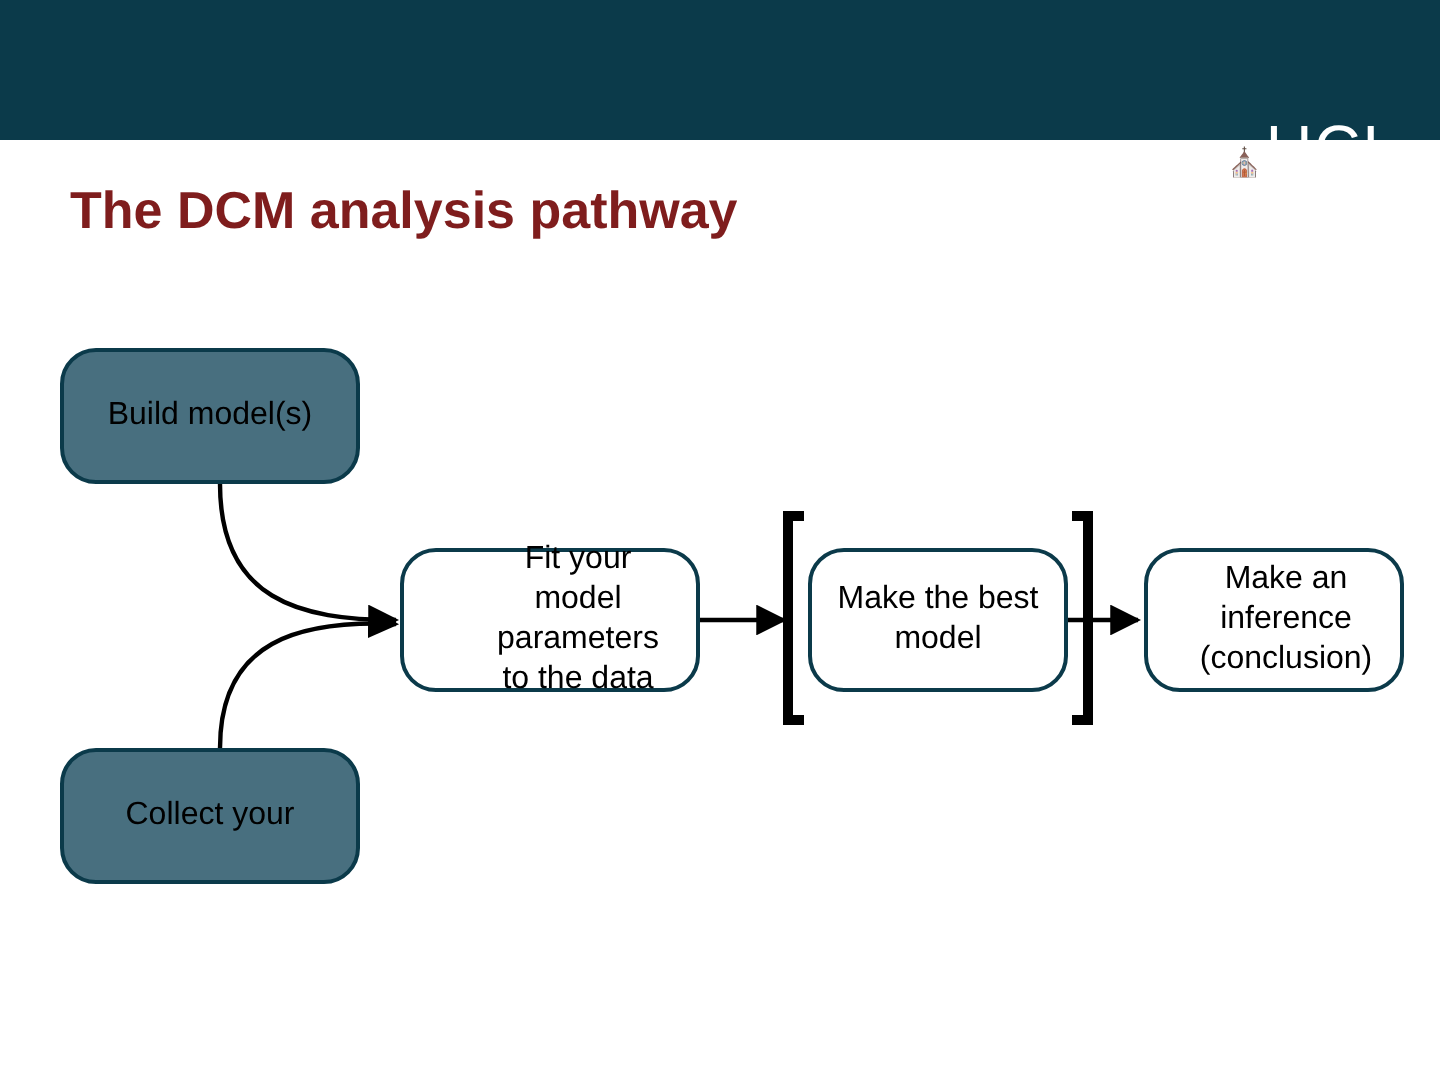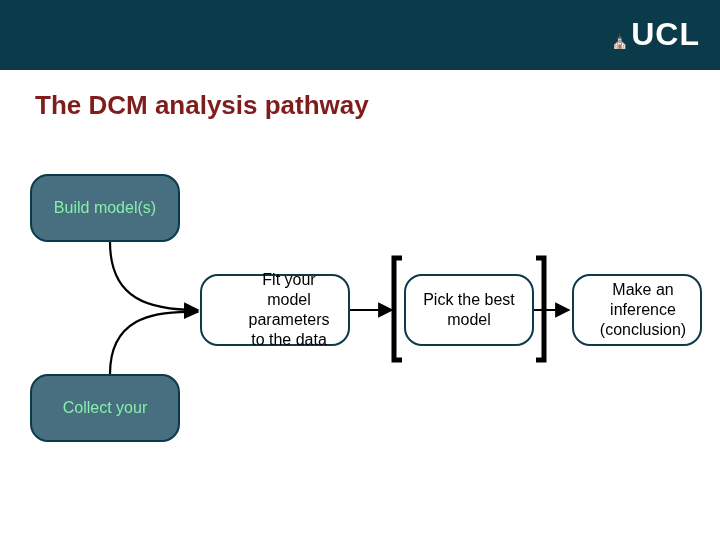--- a/index.html
+++ b/index.html
@@ -29,23 +29,24 @@
     color: #ffffff;
   }
   .ucl-logo .dome {
     font-size: 14px;
     line-height: 14px;
     margin-right: 2px;
     margin-bottom: 2px;
   }
   .ucl-logo .text {
     font-size: 32px;
-    font-weight: 700;
+    font-weight: 400;
     letter-spacing: 1px;
     line-height: 32px;
+    margin-top: 40px;
   }
   .title {
     position: absolute;
     top: 90px;
     left: 35px;
     color: #7f1d1d;
     font-size: 26px;
     font-weight: 700;
   }
   svg.canvas {
@@ -62,21 +63,21 @@
     display: flex;
     align-items: center;
     justify-content: center;
     text-align: center;
     font-size: 16px;
     line-height: 1.25;
     box-sizing: border-box;
   }
   .node.dark {
     background: #486f7f;
-    color: #86efac;
+    color: #000000;
   }
   .node.white {
     background: #ffffff;
     color: #000;
   }
   .node .inner {
     padding: 6px 10px;
   }
 
   
@@ -124,18 +125,18 @@
 
 <div id="n-collect" class="node dark">
   <span class="inner">Collect your</span>
 </div>
 
 <div id="n-fit" class="node white">
   <span class="inner">Fit your model parameters to the data</span>
 </div>
 
 <div id="n-pick" class="node white">
-  <span class="inner">Pick the best model</span>
+  <span class="inner">Make the best model</span>
 </div>
 
 <div id="n-infer" class="node white">
   <span class="inner">Make an inference (conclusion)</span>
 </div>
 
 </body></html>

